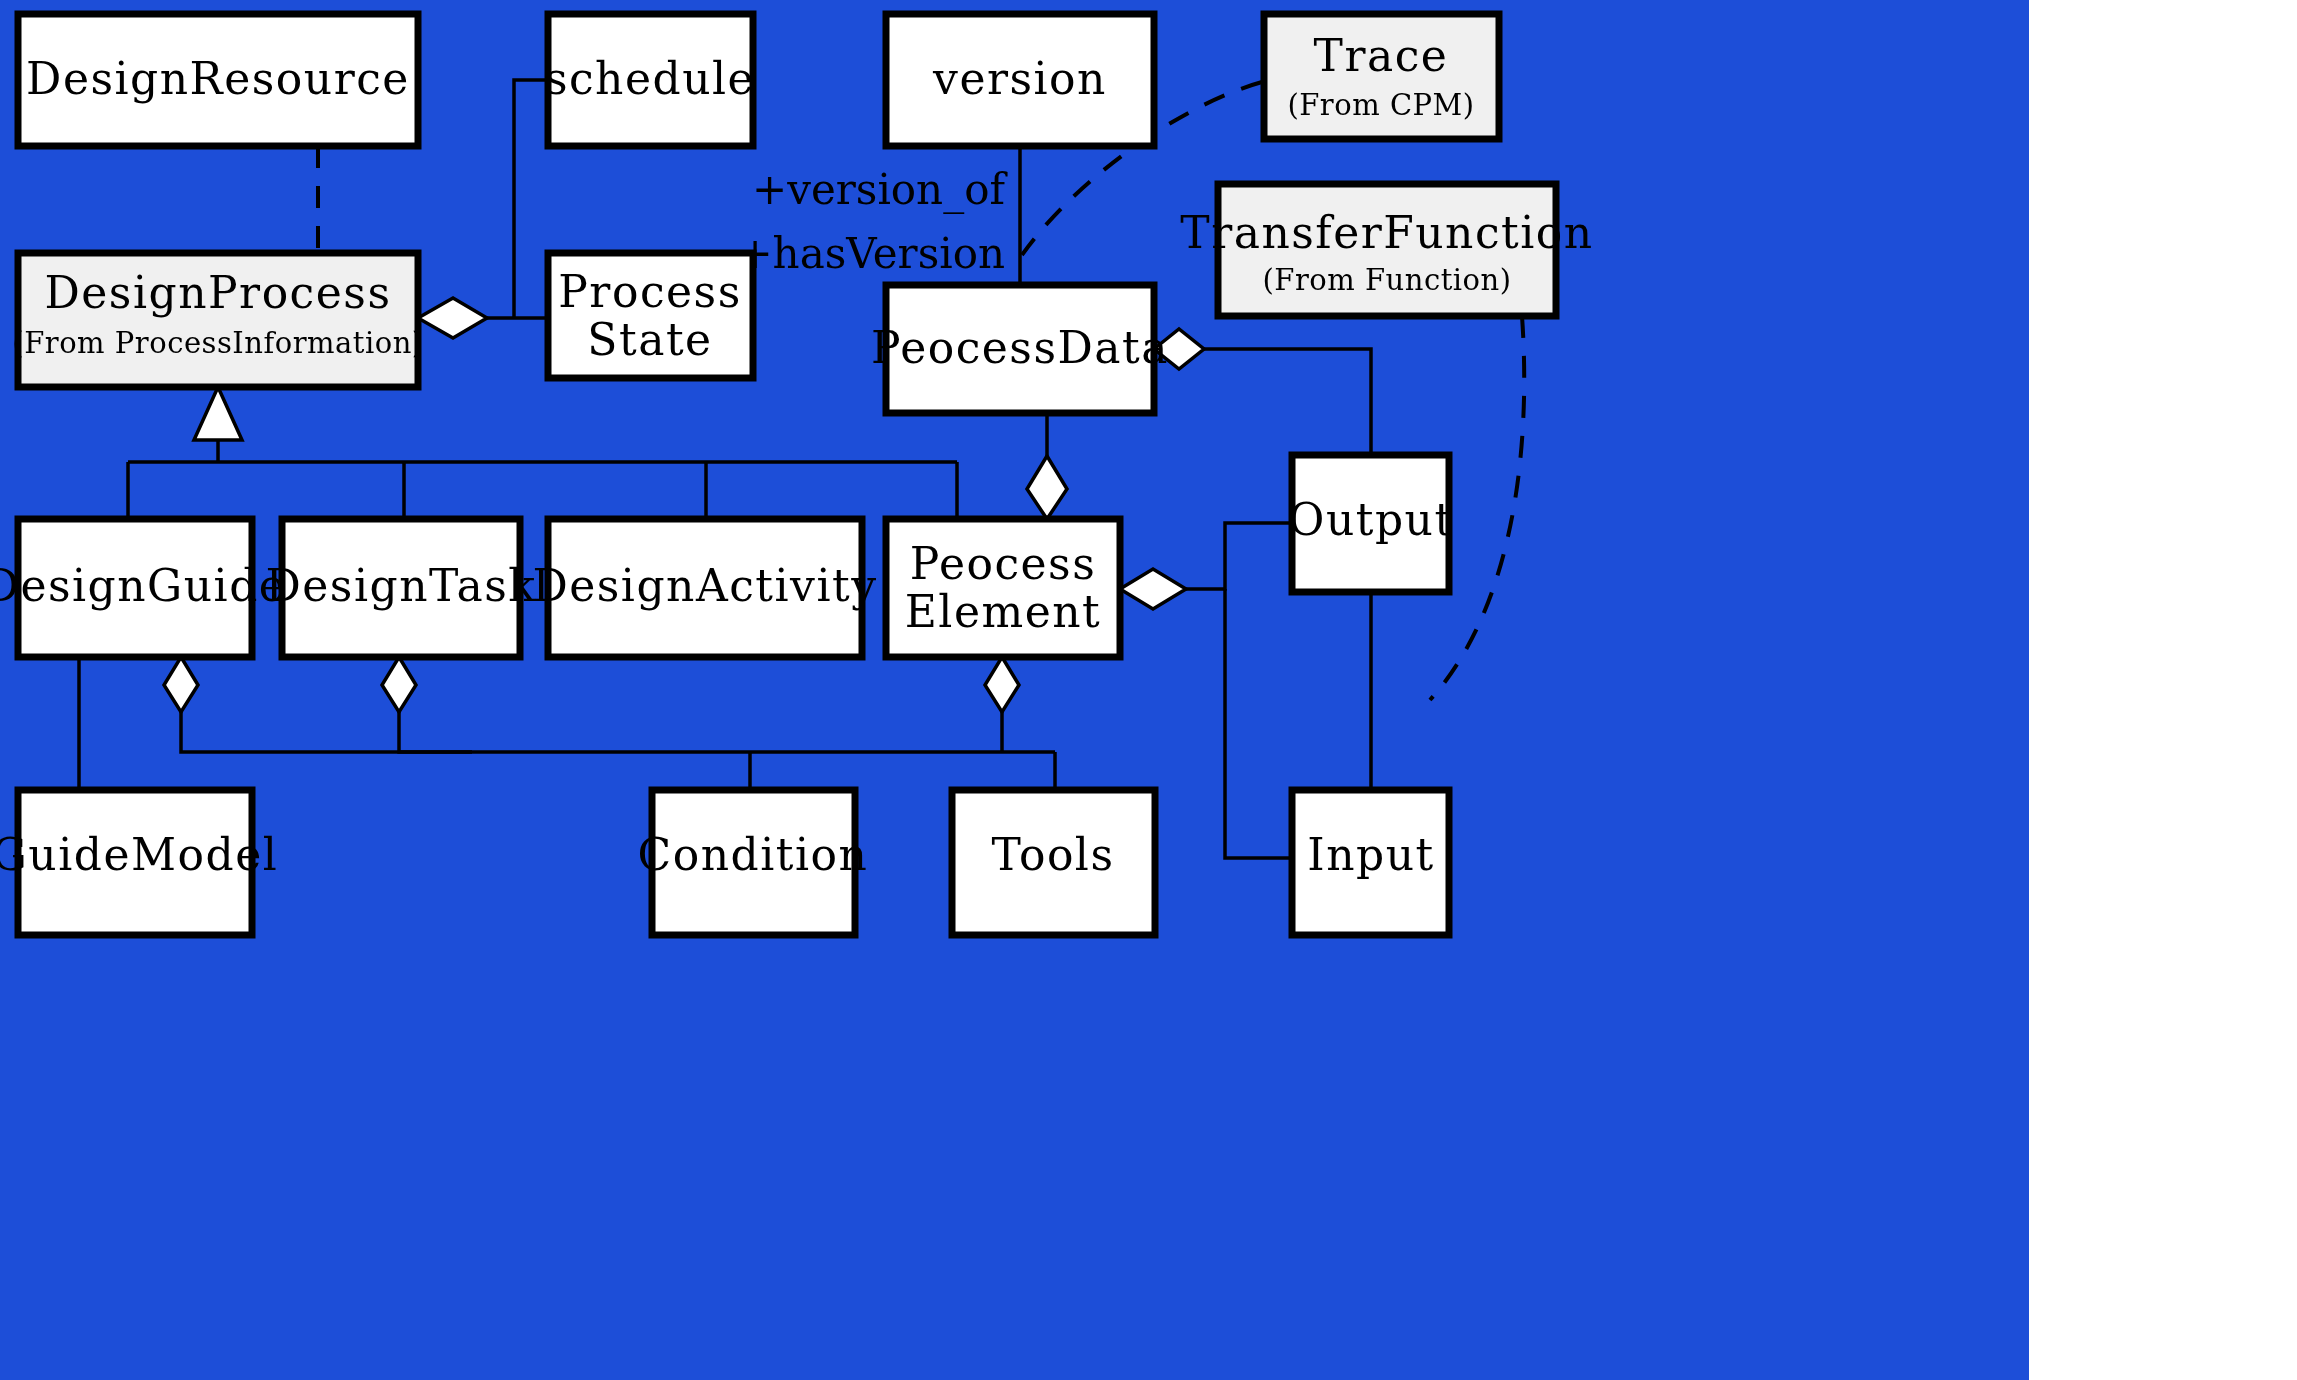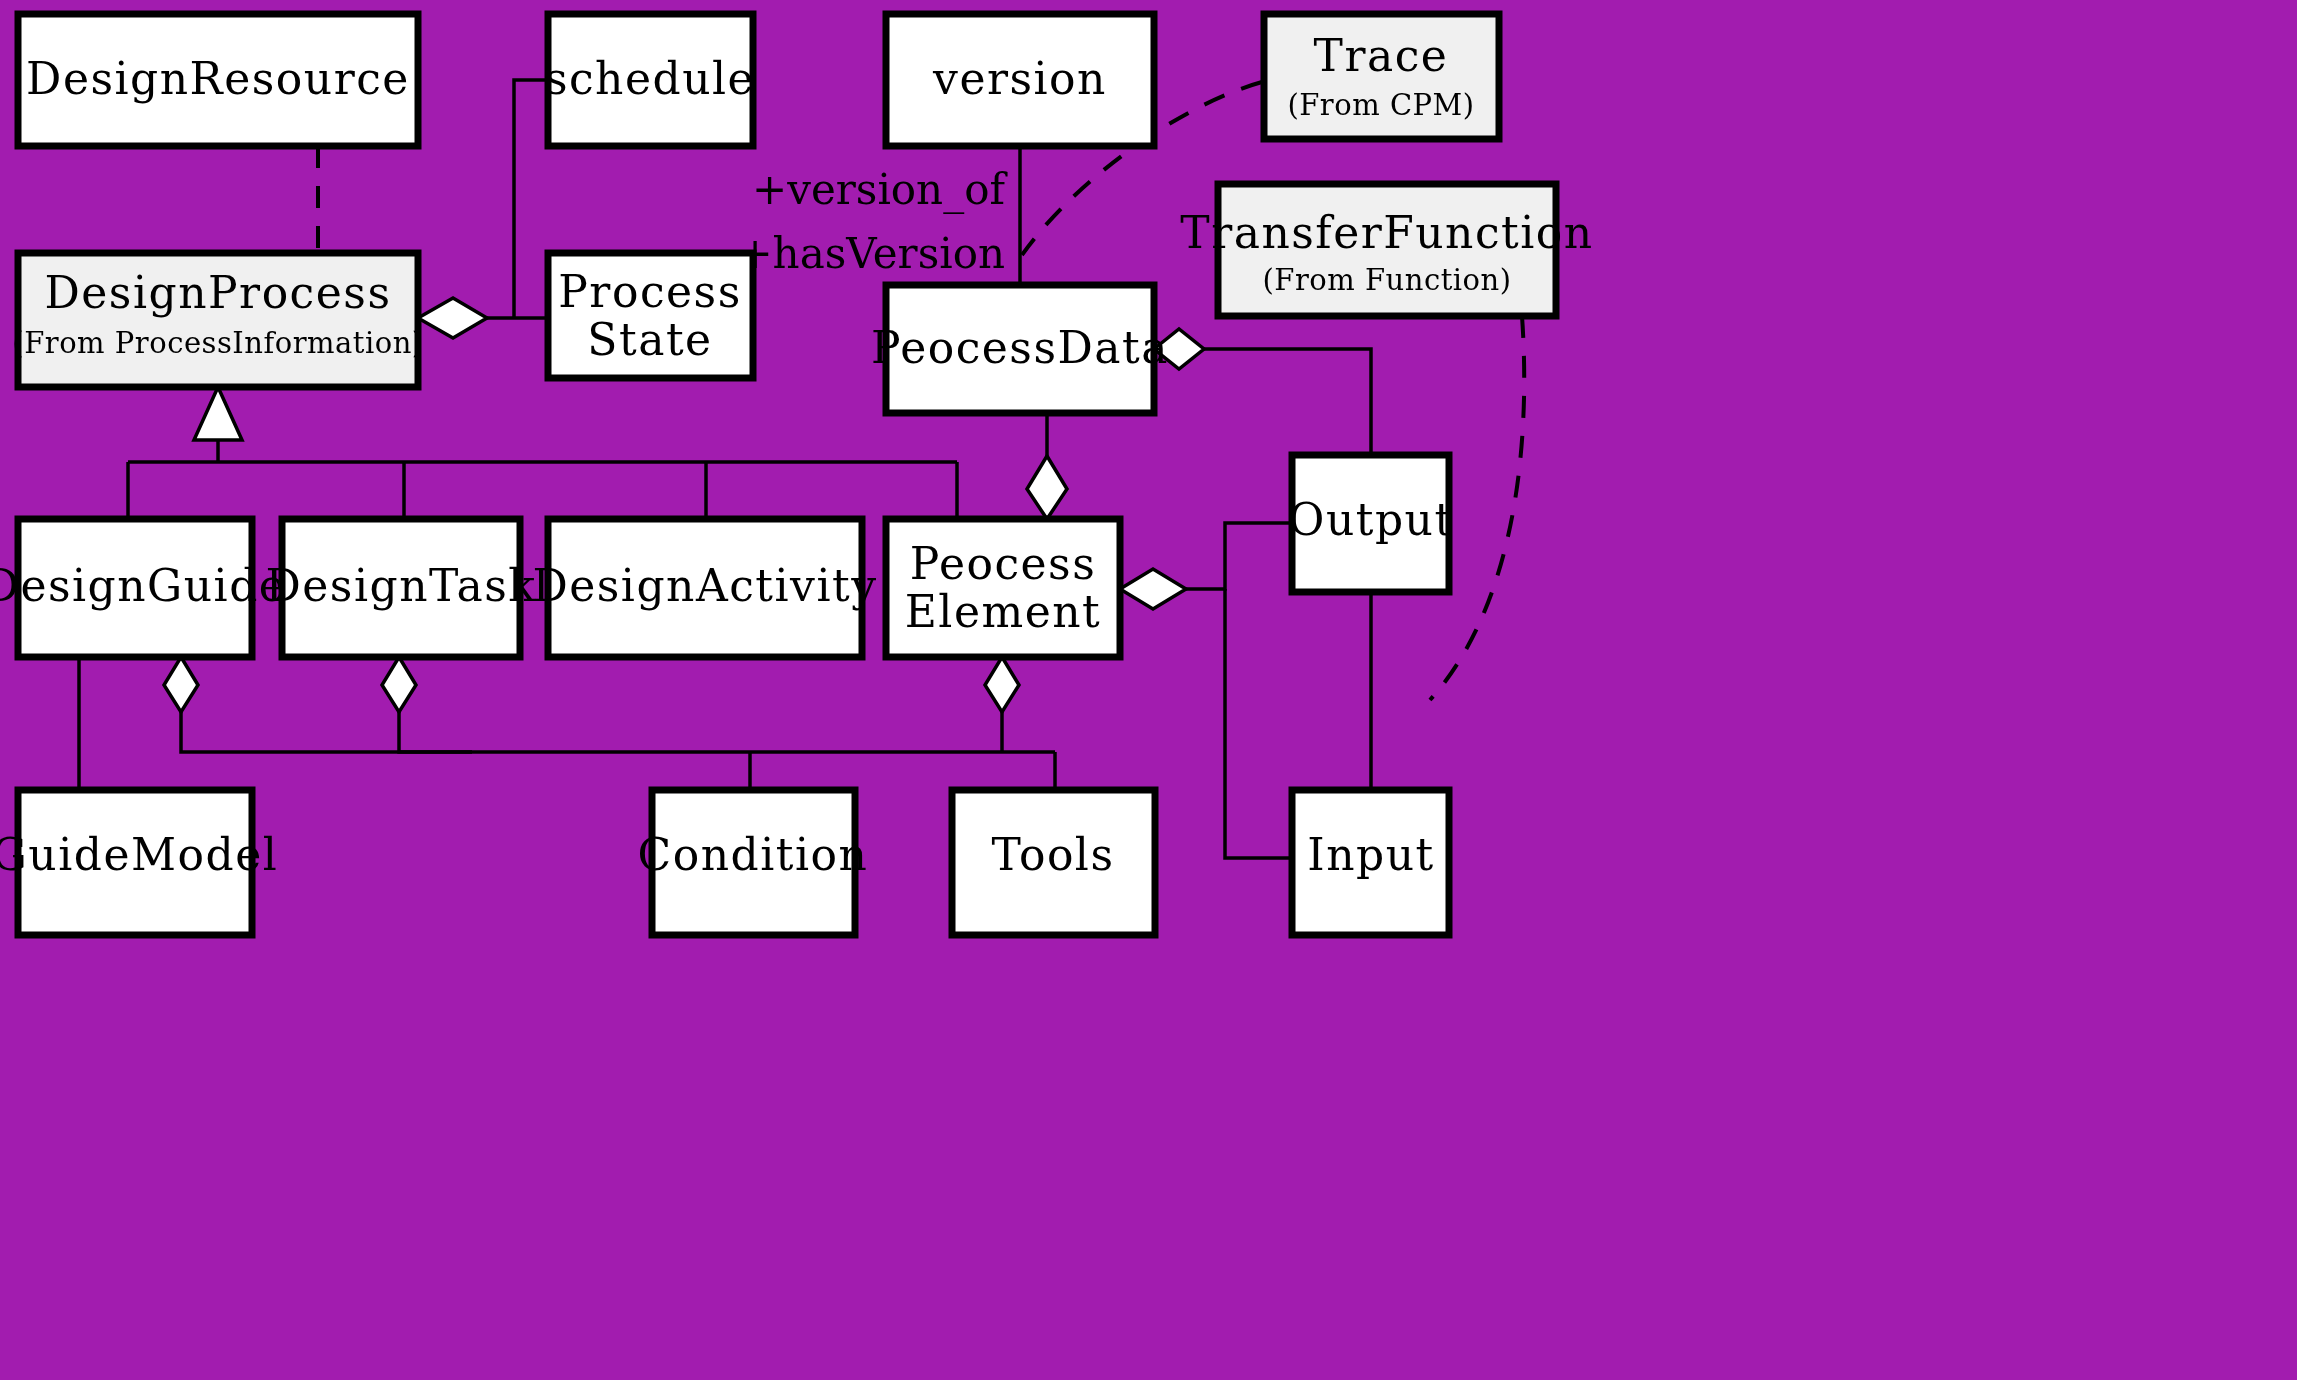--- a/index.html
+++ b/index.html
@@ -5,23 +5,23 @@
   html, body {
     margin: 0;
     padding: 0;
     background: #ffffff;
   }
   body {
     font-family: "DejaVu Serif", serif;
   }
   #diagram-root {
     position: relative;
-    width: 2297px;
+    width: 2029px;
     height: 1380px;
-    background: #a21caf;
+    background: #1d4ed8;
     overflow: hidden;
   }
   svg#uml-canvas {
     position: absolute;
     top: 0;
     left: 0;
     width: 2297px;
     height: 1380px;
     display: block;
   }

